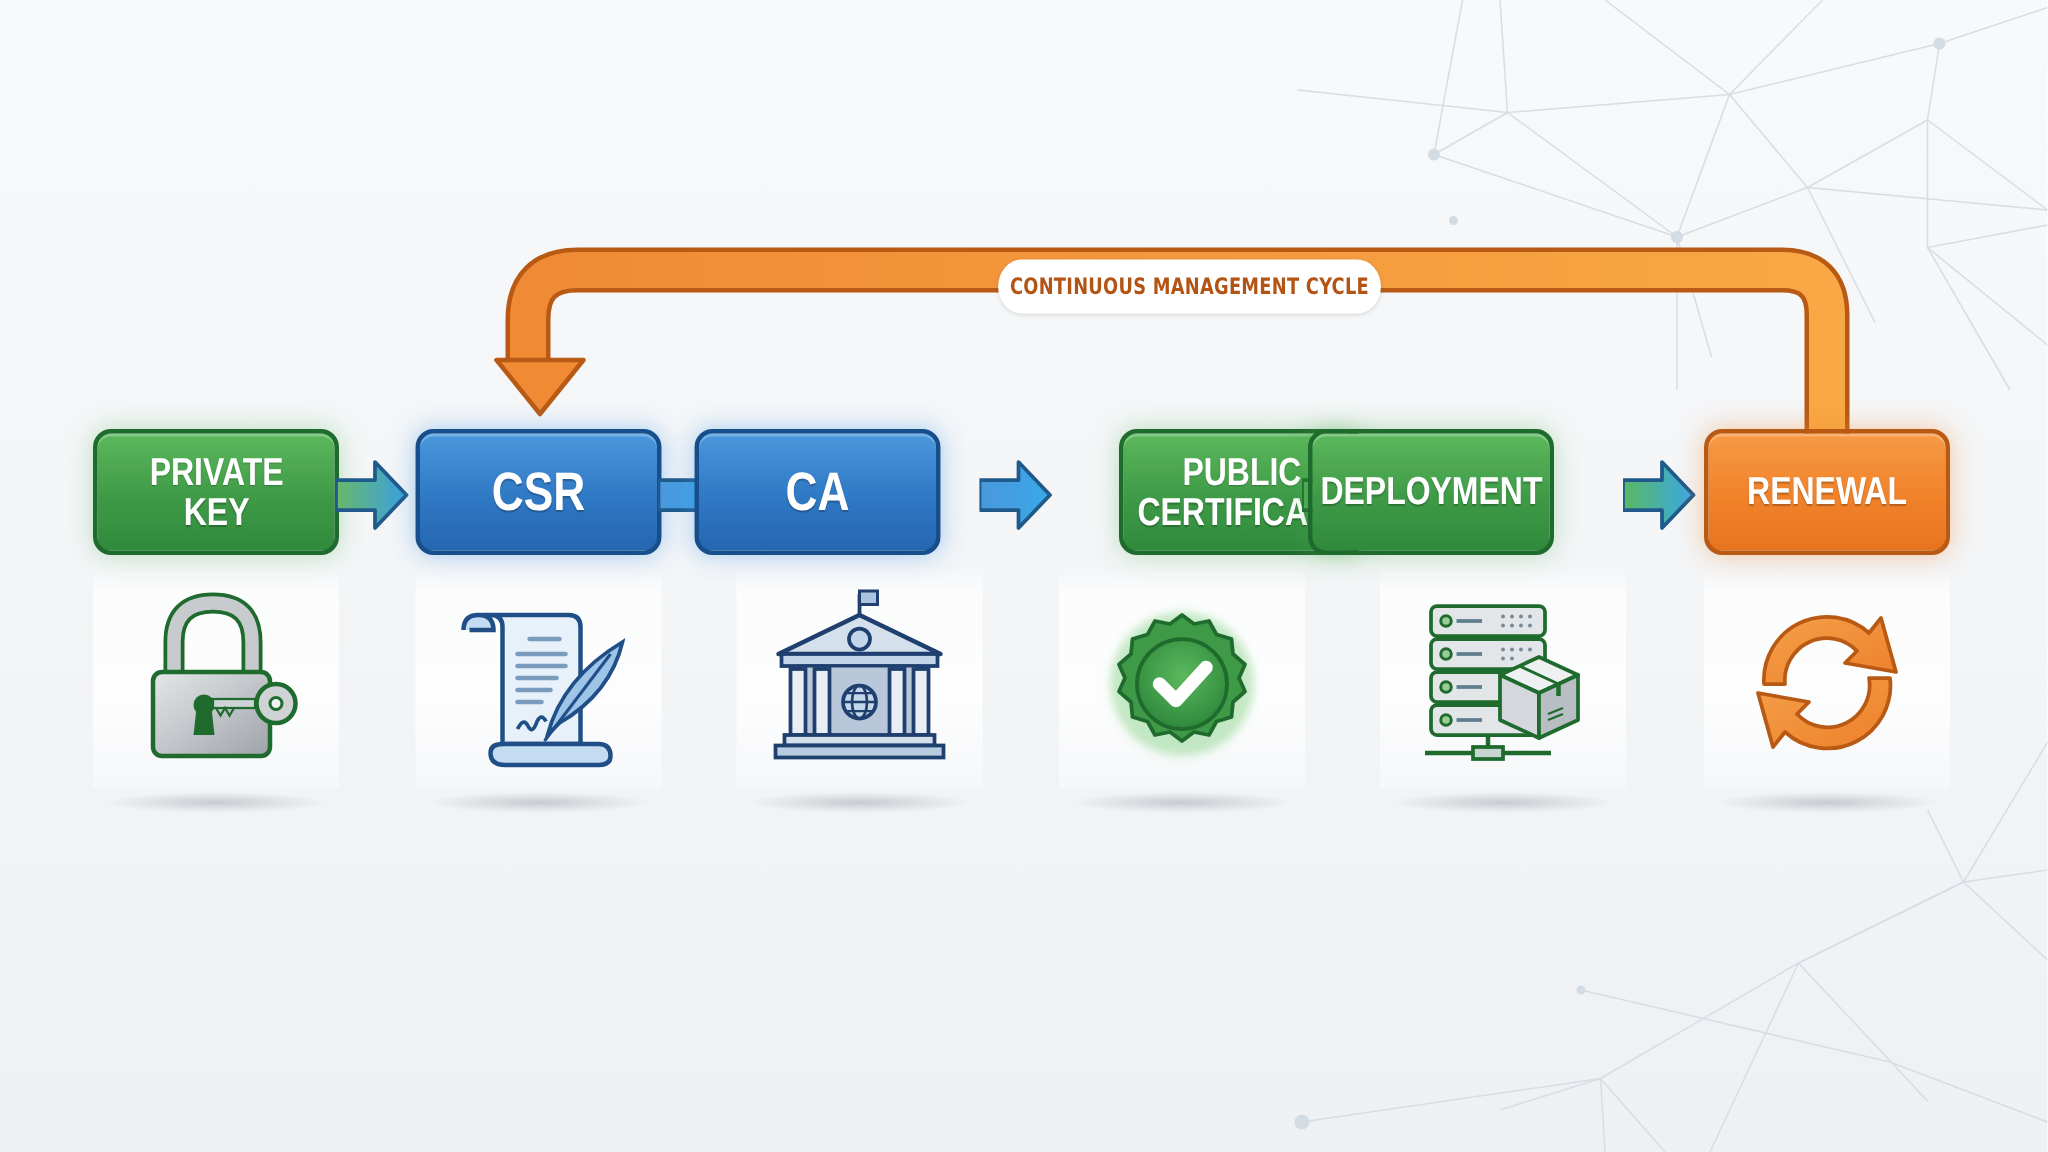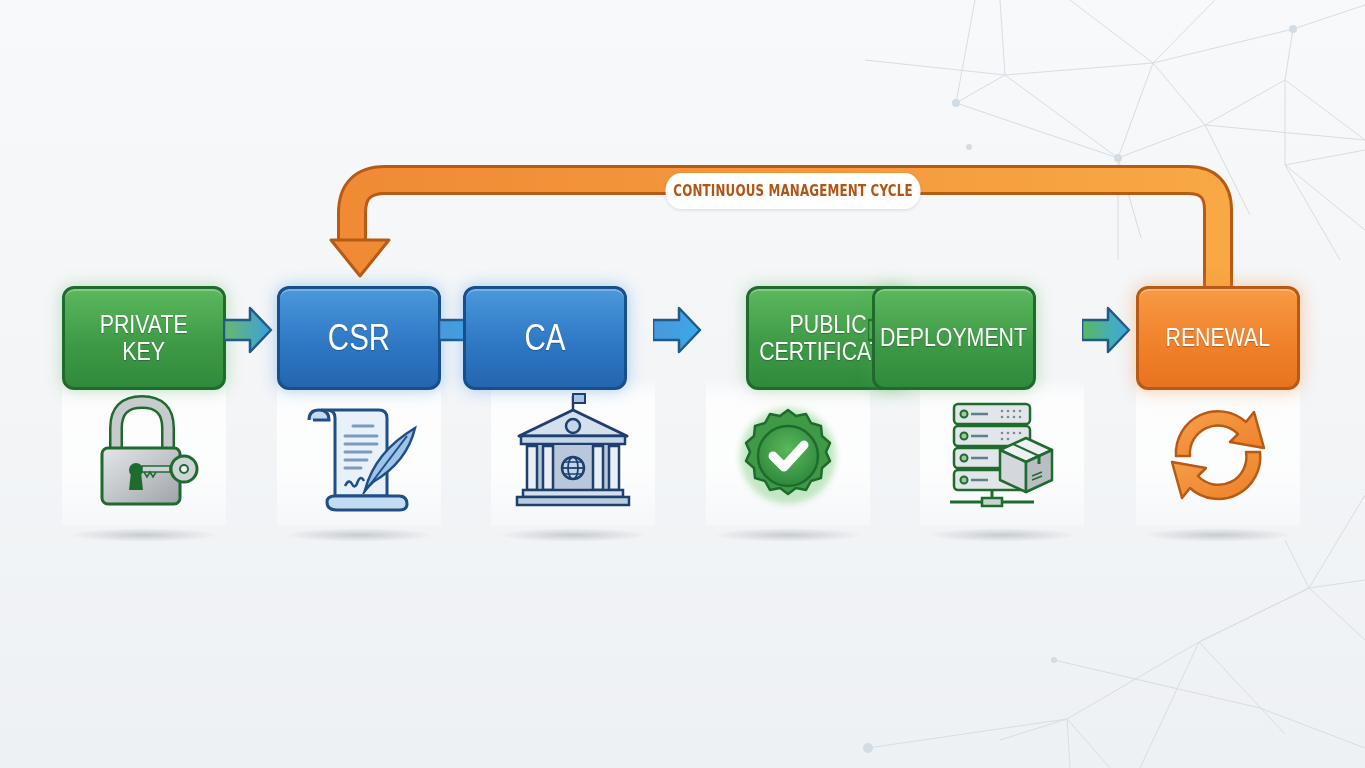--- a/index.html
+++ b/index.html
@@ -21,24 +21,24 @@
   }
   .step-card {
     position: absolute; top: 378px; width: 164px; height: 148px;
     background: linear-gradient(180deg, rgba(255,255,255,0.0) 0%, rgba(255,255,255,0.75) 12%, rgba(255,255,255,0.85) 60%, rgba(255,255,255,0.3) 100%);
   }
   .step-shadow {
     position: absolute; top: 528px; width: 150px; height: 14px; border-radius: 50%;
     background: radial-gradient(ellipse at center, rgba(120,130,140,0.35) 0%, rgba(120,130,140,0) 70%);
   }
   .step-box {
-    position: absolute; top: 286px; width: 164px; height: 104px;
+    position: absolute; top: 286px; width: 164px; height: 84px;
     border-radius: 12px; box-sizing: border-box;
     display: flex; align-items: center; justify-content: center; text-align: center;
-    color: #ffffff; font-weight: normal; line-height: 1.05;
+    color: #ffffff; font-weight: bold; line-height: 1.05;
     text-shadow: 0 1px 1px rgba(0,0,0,0.25);
   }
   .step-box span { display: block; transform: scaleX(0.82); white-space: pre-line; }
   .green {
     background: linear-gradient(180deg, #5cb85c 0%, #3f9a47 55%, #2f8a3c 100%);
     border: 3px solid #1f6b2e;
     box-shadow: 0 0 16px rgba(76,175,80,0.35), inset 0 2px 0 rgba(255,255,255,0.25);
   }
   .blue {
     background: linear-gradient(180deg, #4a98dc 0%, #2f78c4 55%, #2566b0 100%);

